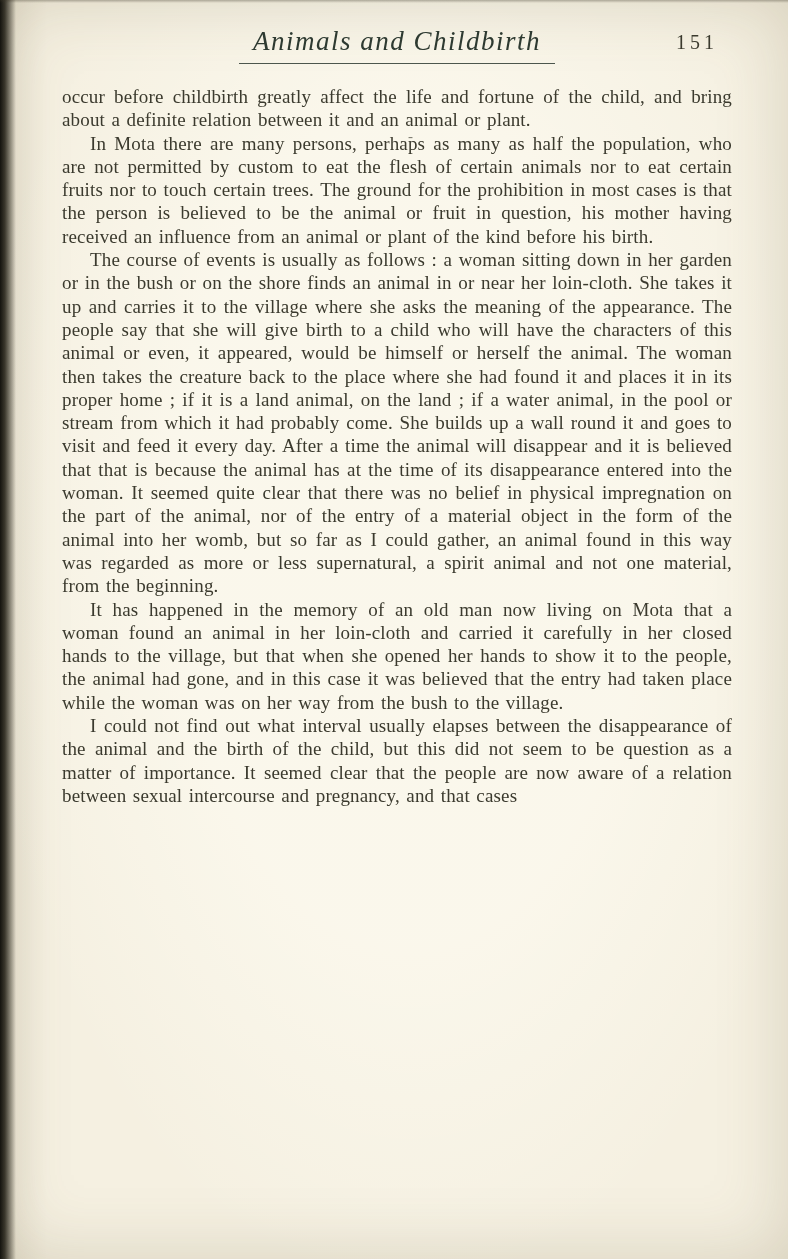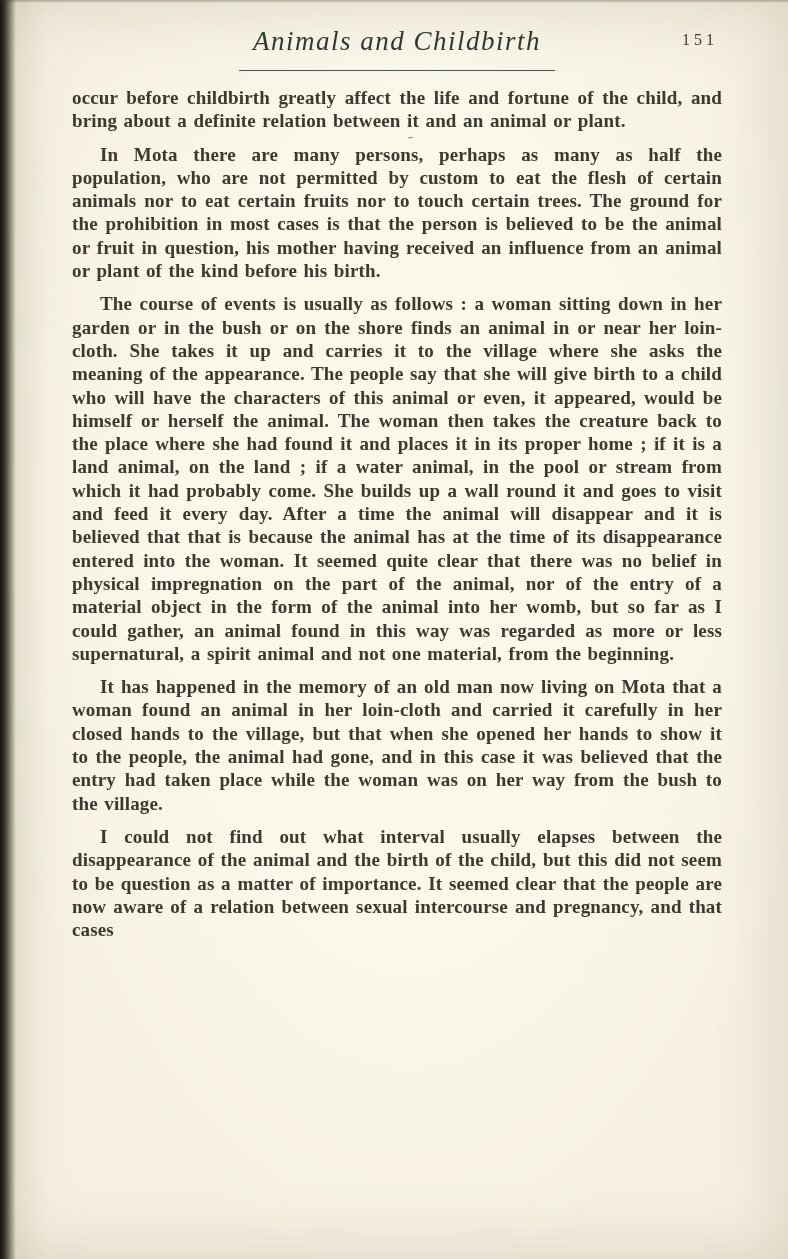--- a/index.html
+++ b/index.html
@@ -48,41 +48,41 @@
     position: relative;
     text-align: center;
     height: 50px;
   }
   .head-title {
     display: inline-block;
     font-style: italic;
     font-size: 27px;
     letter-spacing: 1.5px;
     color: var(--title-ink);
-    padding: 0 14px 13px 14px;
+    padding: 0 14px 6px 14px;
     border-bottom: 1.5px solid rgba(46,58,49,0.85);
   }
   .page-num {
     position: absolute;
     right: 14px;
     top: 5px;
-    font-size: 16px;
+    font-size: 20px;
     letter-spacing: 4px;
     color: var(--ink);
   }
   .body-text {
     margin-top: 9px;
     font-size: 19px;
     line-height: 23.3px;
     color: var(--ink);
     text-align: justify;
     letter-spacing: 0.15px;
     word-spacing: 1.6px;
   }
-  .body-text p { margin: 10px; font-weight: bold; }
+  .body-text p { margin: 0; }
   .body-text p.indent { text-indent: 28px; }
   .artifact {
     position: absolute;
     left: 408px;
     top: 128px;
     font-size: 15px;
     color: rgba(59,58,46,0.65);
   }
 </style>
 </head>

